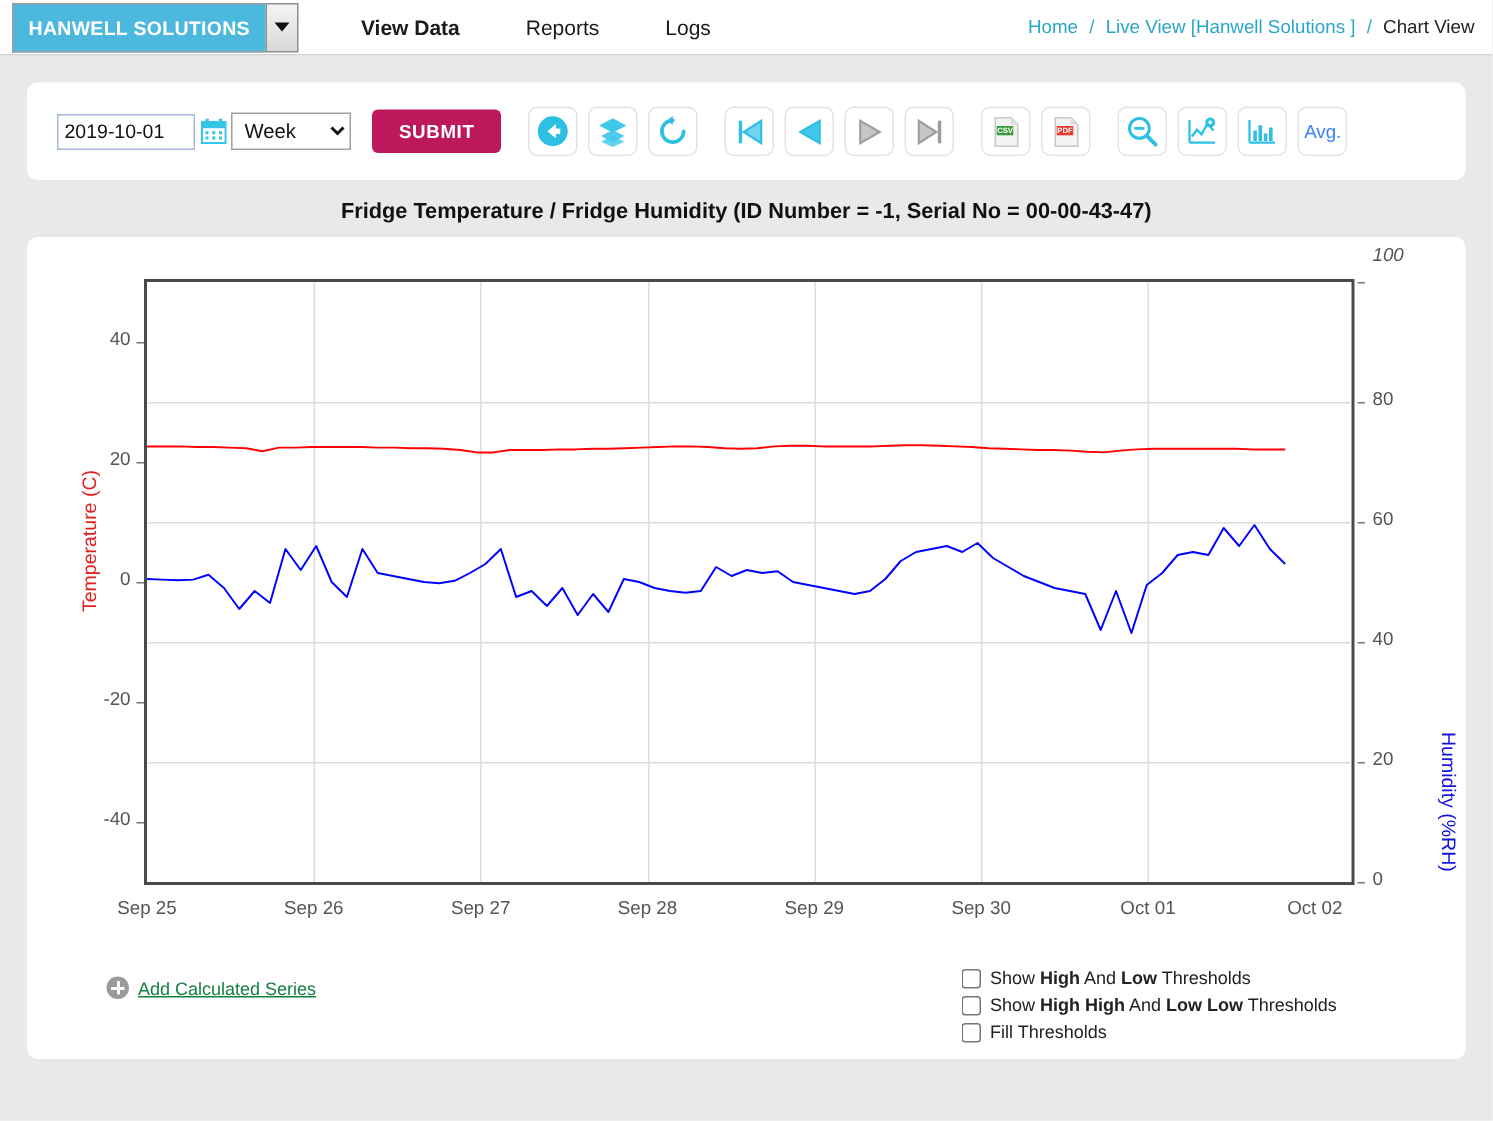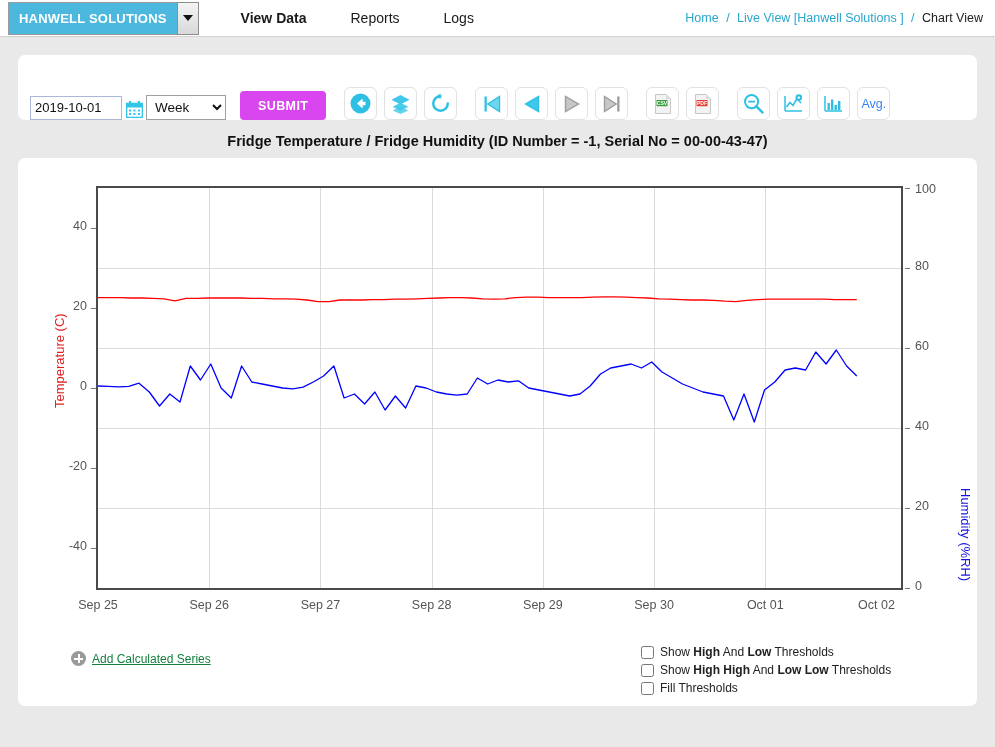--- a/index.html
+++ b/index.html
@@ -47,40 +47,40 @@
   }
   .crumbs a { color: #2ba6cb; text-decoration: none; cursor: pointer; }
   .crumbs .sep { color: #2ba6cb; margin: 0 4px; }
   .crumbs .cur { color: #222; }
 
   
   .panel {
     position: absolute; background: #ffffff; border-radius: 7px;
   }
   #toolbar { left: 18px; top: 55px; width: 959px; height: 65px; }
-  .tb-inner { display: flex; align-items: flex-end; height: 100%; padding-left: 12px; }
+  .tb-inner { display: flex; align-items: center; height: 100%; padding-left: 20px; }
 
   .date-box {
     position: relative; width: 92px; height: 24px;
     border: 1px solid #a9b8d4; background: #fff;
     font-size: 13px; color: #111; padding: 0 4px; line-height: 22px;
   }
   .cal-ico {
     width: 20px; height: 22px; margin-left: 2px; cursor: pointer;
     display: flex; align-items: center; justify-content: center;
   }
   select.period {
     width: 80px; height: 25px; font-size: 13.5px;
     font-family: "Liberation Sans", sans-serif;
     border: 1px solid #a0a0a0; background: #fff; color: #111;
     padding-left: 4px;
   }
   .submit-btn {
     margin-left: 14px; height: 29px; padding: 0 18px;
-    background: #d946ef; color: #fff; border: none; border-radius: 4px;
+    background: #be185d; color: #fff; border: none; border-radius: 4px;
     font-size: 12.5px; font-weight: bold; letter-spacing: .4px; cursor: pointer;
     font-family: "Liberation Sans", sans-serif;
   }
 
   .ibtn {
     width: 33px; height: 33px; margin-left: 7px;
     background: #fff; border: 1px solid #e2e2e2; border-radius: 6px;
     display: flex; align-items: center; justify-content: center; cursor: pointer;
   }
   .ibtn.gap { margin-left: 18px; }
@@ -307,21 +307,21 @@
         <div class="ytick-l" style="top: 141px;">20</div>
         <div class="tickmark" style="left: 73px; top: 150px;"></div>
         <div class="ytick-l" style="top: 221px;">0</div>
         <div class="tickmark" style="left: 73px; top: 230px;"></div>
         <div class="ytick-l" style="top: 301px;">-20</div>
         <div class="tickmark" style="left: 73px; top: 310px;"></div>
         <div class="ytick-l" style="top: 381px;">-40</div>
         <div class="tickmark" style="left: 73px; top: 390px;"></div>
       </div>
     <div id="yticks-right">
-        <div class="ytick-r" style="left: 897px; top: 24px;">100</div>
+        <div class="ytick-r" style="left: 897px; top: 5px; font-style: italic;">100</div>
         <div class="tickmark" style="left: 887px; top: 30px;"></div>
         <div class="ytick-r" style="left: 897px; top: 101px;">80</div>
         <div class="tickmark" style="left: 887px; top: 110px;"></div>
         <div class="ytick-r" style="left: 897px; top: 181px;">60</div>
         <div class="tickmark" style="left: 887px; top: 190px;"></div>
         <div class="ytick-r" style="left: 897px; top: 261px;">40</div>
         <div class="tickmark" style="left: 887px; top: 270px;"></div>
         <div class="ytick-r" style="left: 897px; top: 341px;">20</div>
         <div class="tickmark" style="left: 887px; top: 350px;"></div>
         <div class="ytick-r" style="left: 897px; top: 421px;">0</div>

